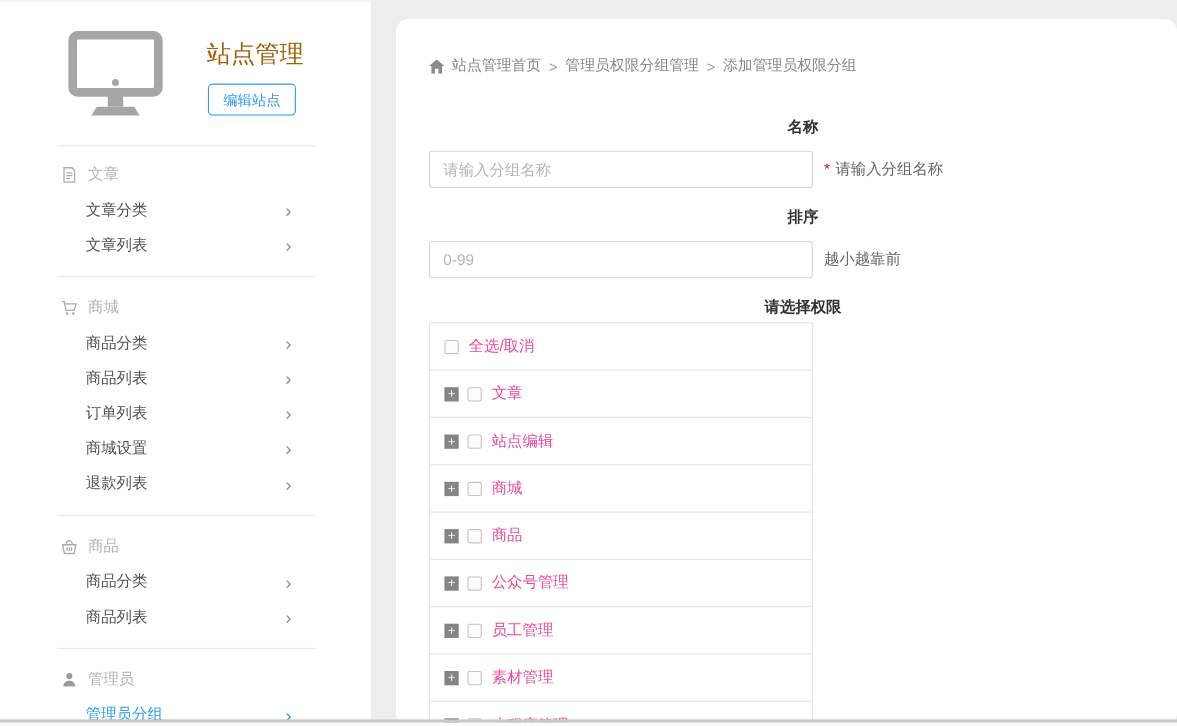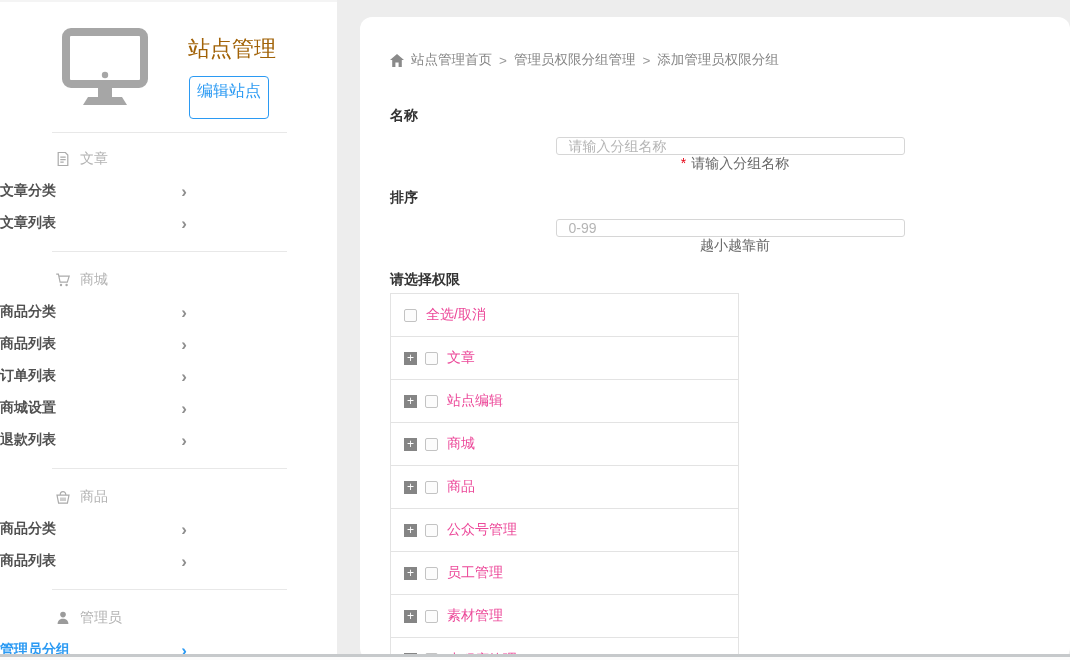--- a/index.html
+++ b/index.html
@@ -5,47 +5,47 @@
   * { margin:0; padding:0; box-sizing:border-box; }
   html,body { width:1070px; height:660px; overflow:hidden;
     font-family:"Liberation Sans","DejaVu Sans",sans-serif; background:#ededed; }
   .page { position:relative; width:1070px; height:660px; }
 
   
   .sidebar { position:absolute; left:0; top:0; width:337px; height:660px;
     background:#fff; border-top:2px solid #f4f4f4; }
   .logo-icon { position:absolute; left:62px; top:26px; }
   .site-title { position:absolute; left:188px; top:32px; font-size:22px; color:#a16207; }
-  .edit-btn { position:absolute; left:189px; top:74px; width:80px; height:43px;
+  .edit-btn { position:absolute; left:189px; top:74px; width:80px; height:29px;
     background:#fff; border:1px solid #2b9af3; border-radius:4px; color:#2b9af3;
-    font-size:16px; line-height:27px; text-align:center; cursor:pointer; }
+    font-size:13px; line-height:27px; text-align:center; cursor:pointer; }
   .top-divider { position:absolute; left:52px; top:130px; width:235px; height:1px; background:#e8e8e8; }
   .nav { position:absolute; left:0; top:141px; width:337px; }
   .nav-divider { height:1px; background:#e8e8e8; margin:12px 0 12px 52px; width:235px; }
   .group-header { display:flex; align-items:center; height:32px; padding-left:55px;
     color:#b3b3b3; font-size:14px; }
   .group-header .gicon { width:16px; height:16px; margin-right:9px; display:inline-flex; }
   .nav-item { display:flex; align-items:center; justify-content:space-between;
-    width:187px; height:32px; font-size:14px; color:#515151; cursor:pointer;font-weight:bold; }
+    margin-left:78px; width:187px; height:32px; font-size:14px; color:#515151; cursor:pointer; }
   .nav-item .chev { color:#8f8f8f; font-size:17px; line-height:1; }
   .nav-item.active { color:#2b9af3; }
   .nav-item.active .chev { color:#2b9af3; }
 
   
   .card { position:absolute; left:360px; top:17px; width:710px; height:643px;
     background:#fff; overflow:hidden;border-radius:12px; }
   .breadcrumb { display:flex; align-items:center; margin:34px 0 0 30px; height:18px;
     font-size:13.5px; color:#868686; }
   .breadcrumb .home { display:inline-flex; margin-right:7px; }
   .crumb { cursor:pointer; }
   .crumb-sep { margin:0 7px; color:#9a9a9a; }
 
-  .f-label { margin:38px 0 0 30px; height:20px; font-size:14px; font-weight:bold; color:#333; }
+  .f-label { margin:38px 0 0 30px; height:20px; font-size:14px; font-weight:bold; color:#333;text-align:center; }
   .f-label.tight { margin-top:18px; }
-  .input-row { display:flex; align-items:center; margin:10px 0 0 30px; height:34px;flex-direction:column; }
+  .input-row { display:flex; align-items:center; margin:10px 0 0 30px; height:34px; }
   .text-input { width:349px; height:34px; border:1px solid #d6d6d6; border-radius:3px;
     padding:0 12px; font-size:14px; color:#333; outline:none;
     font-family:"Liberation Sans","DejaVu Sans",sans-serif; }
   .text-input::placeholder { color:#b5b5b5; }
   .annot { margin-left:10px; font-size:14px; color:#666; }
   .req { color:#e60012; margin-right:5px; font-size:14px; }
 
   .perm-table { margin:2px 0 0 30px; width:349px; border:1px solid #e3e3e3; }
   .perm-row { display:flex; align-items:center; height:43px; padding-left:13px;
     border-bottom:1px solid #e3e3e3; }

